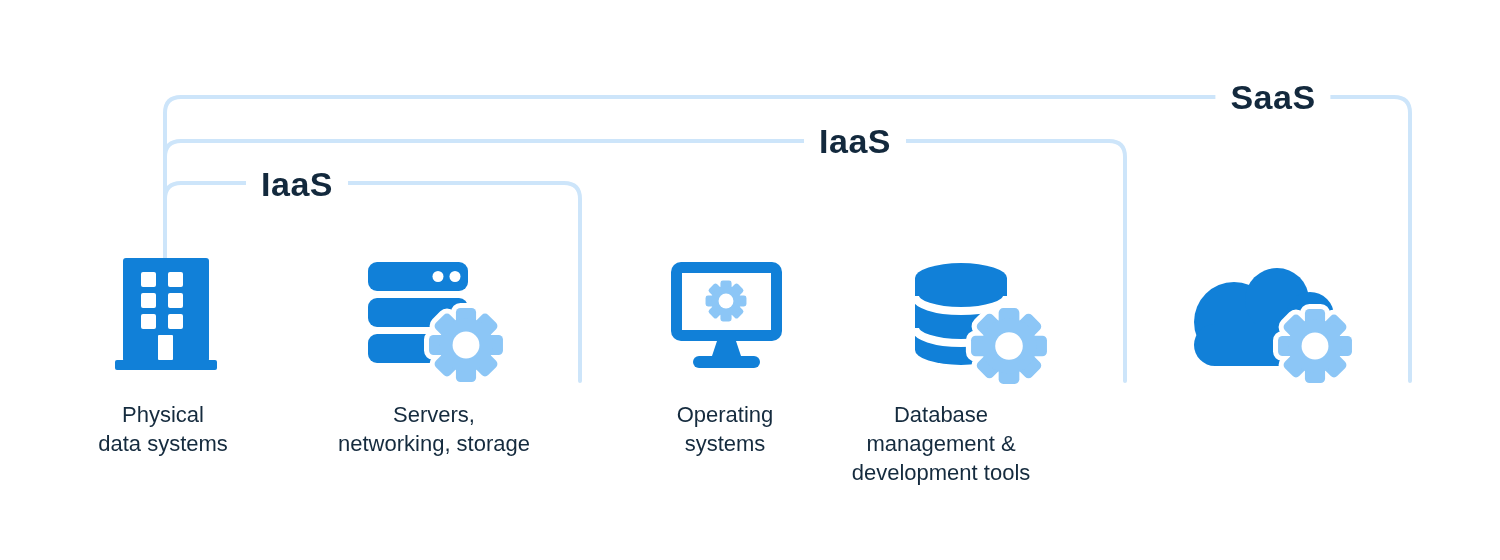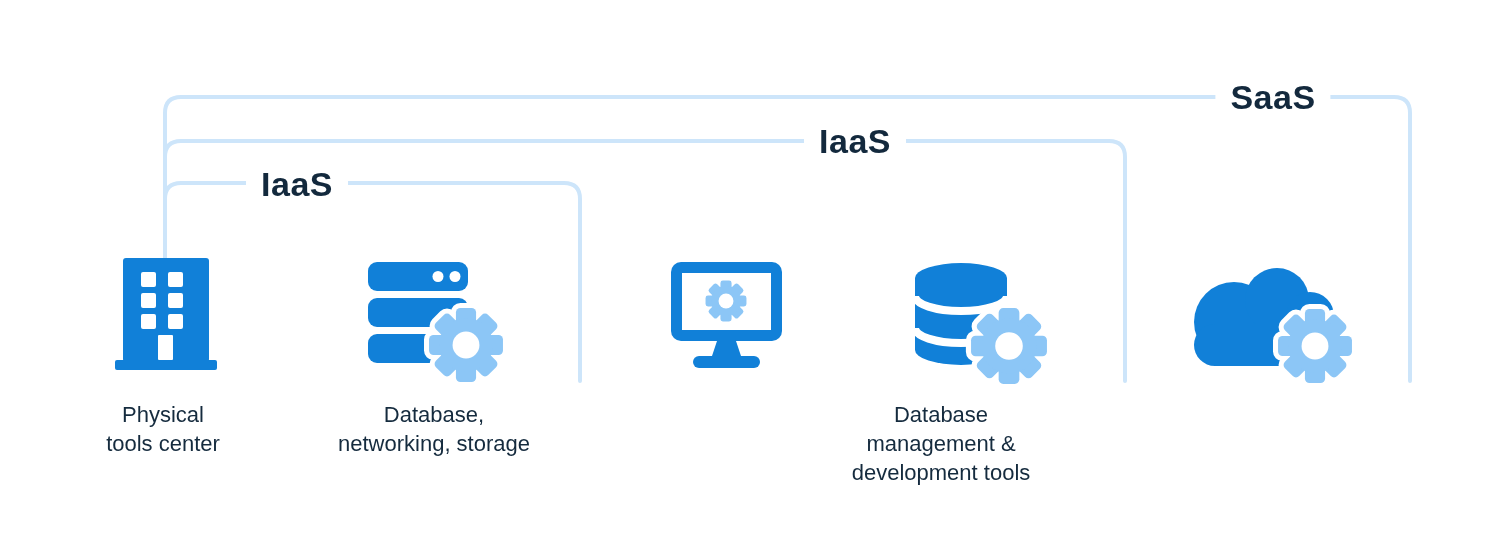--- a/index.html
+++ b/index.html
@@ -143,20 +143,22 @@
     <g class="blue">
       <circle cx="42" cy="64" r="40"></circle>
       <circle cx="85" cy="42" r="32"></circle>
       <circle cx="118" cy="58" r="24"></circle>
       <rect x="2" y="66" width="136" height="42" rx="21"></rect>
     </g>
     <use href="#gear" transform="translate(123,88) scale(1.12)"></use>
   </svg>
 
   <div class="caption c1">Physical
-tools center</div>
-  <div class="caption c2">Database,
+data systems</div>
+  <div class="caption c2">Servers,
 networking, storage</div>
+  <div class="caption c3">Operating
+systems</div>
   <div class="caption c4">Database
 management &amp;
 development tools</div>
 
 </div>
 
 </body></html>

